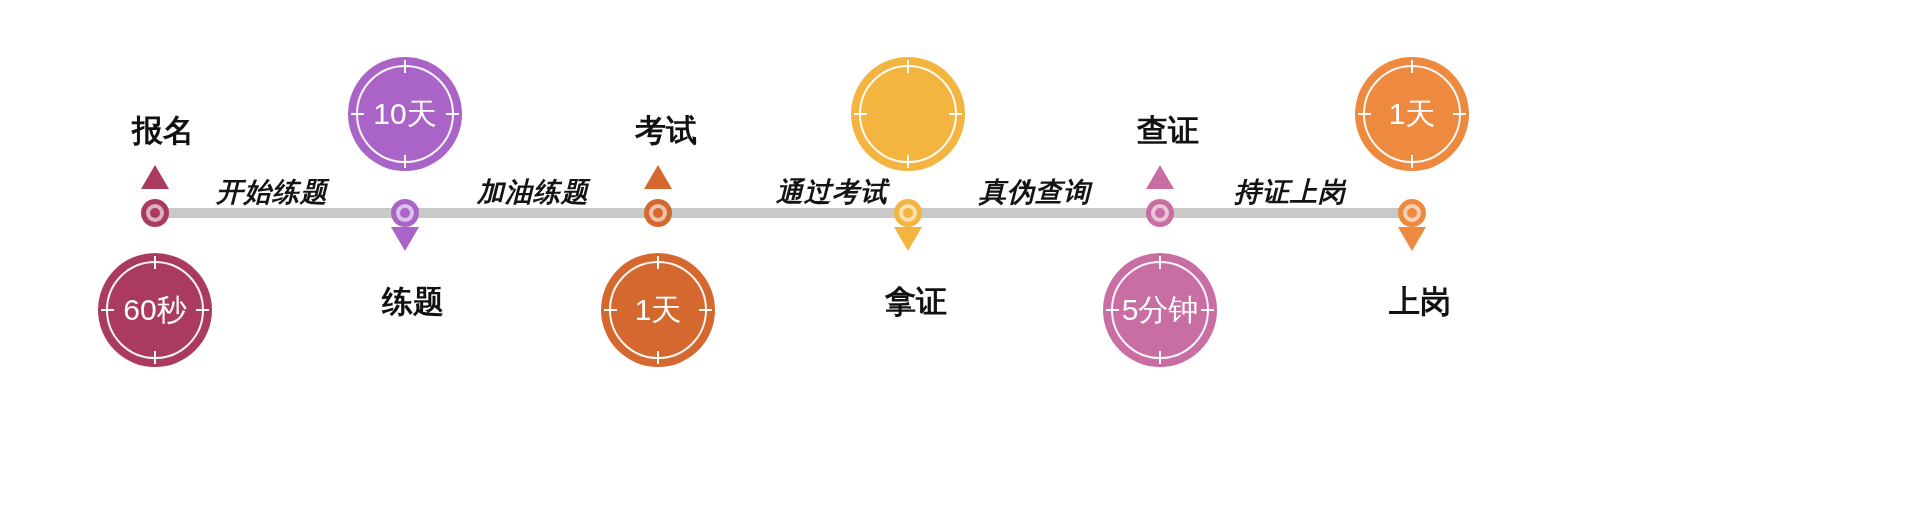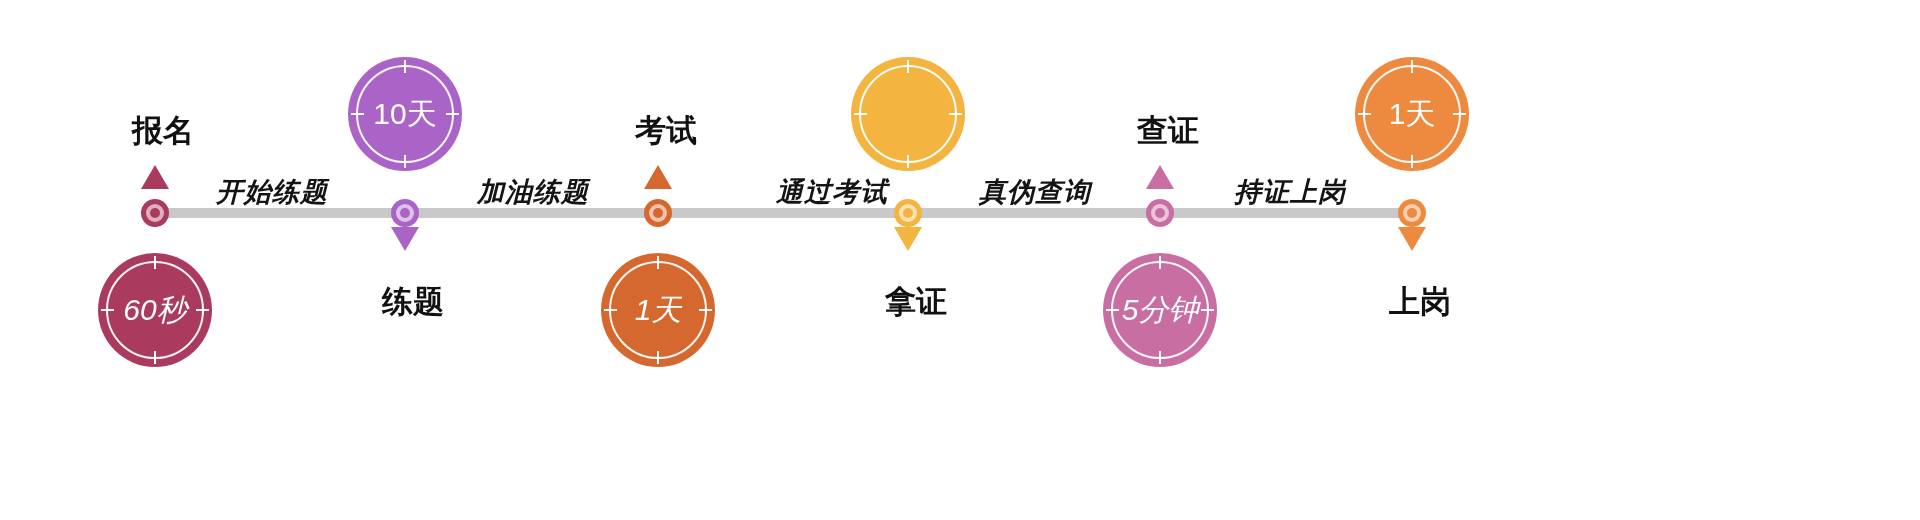--- a/index.html
+++ b/index.html
@@ -89,21 +89,21 @@
     position: absolute;
     left: -57px;
     width: 114px; height: 114px;
     border-radius: 50%;
     background: var(--c);
     display: flex;
     align-items: center;
     justify-content: center;
     text-align: center;
   }
-  .node.above .badge { top: 253px; font-style: italic; }
+  .node.above .badge { top: 253px; }
   .node.below .badge { top: 57px; }
 
   .clock-ring {
     position: absolute;
     inset: 8px;
     border: 2px solid rgba(255,255,255,0.95);
     border-radius: 50%;
   }
   .tick { position: absolute; background: #ffffff; }
   .tick.t { left: 50%; top: -7px;    width: 2px;  height: 13px; transform: translateX(-50%); }

